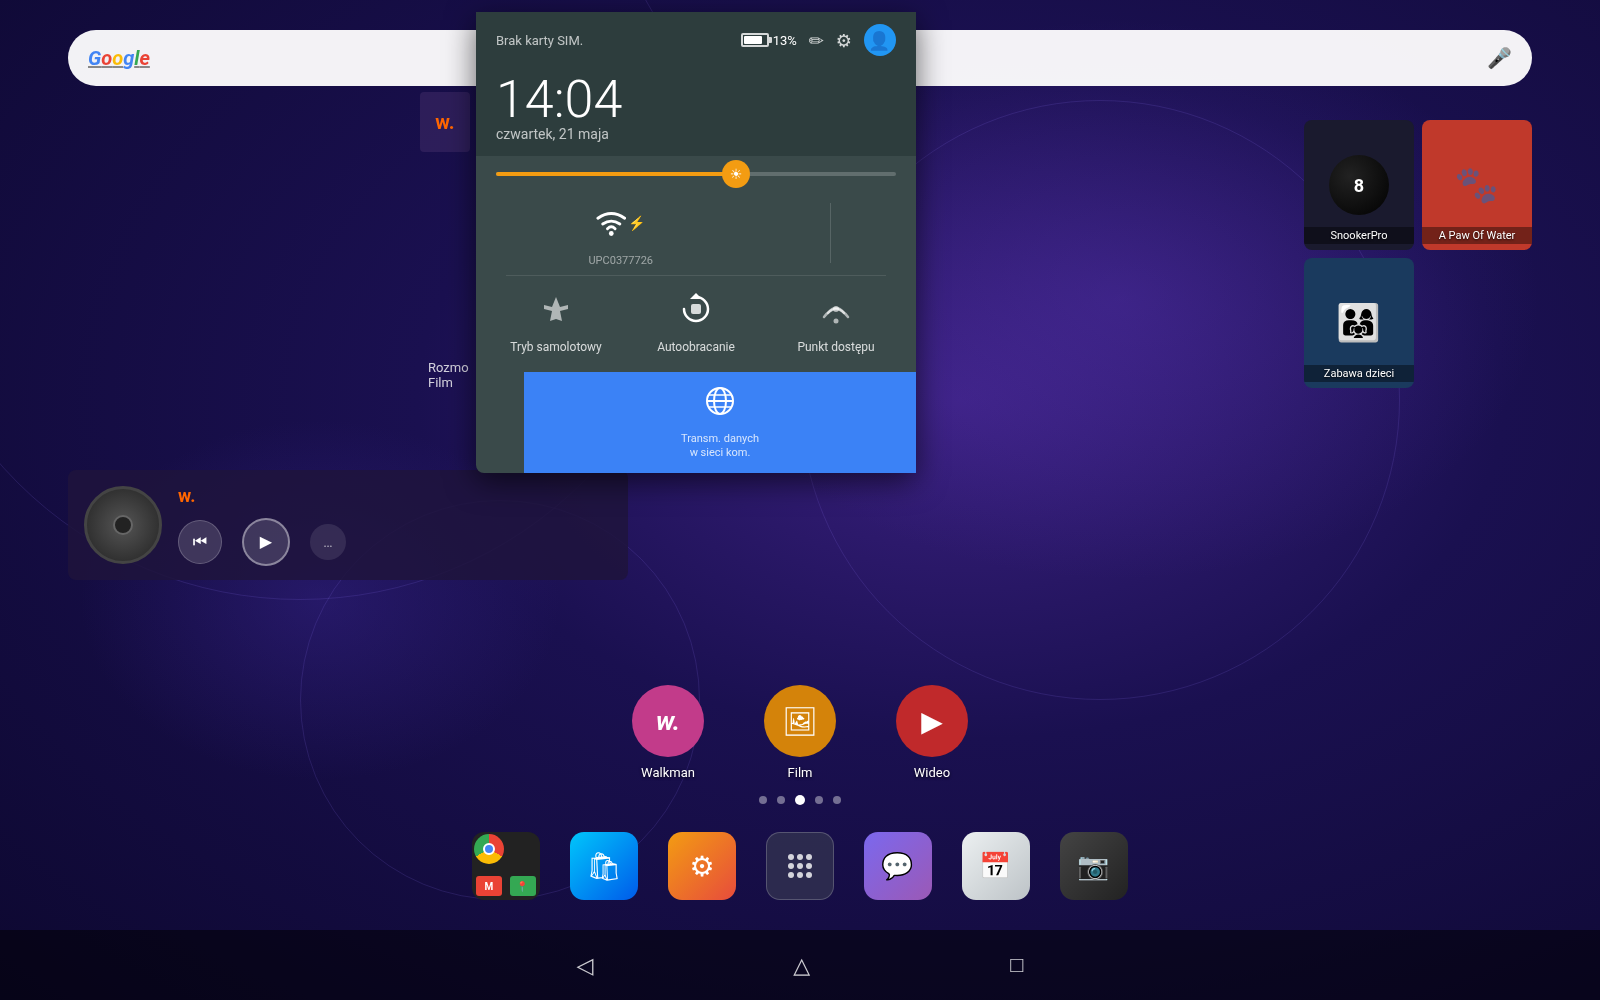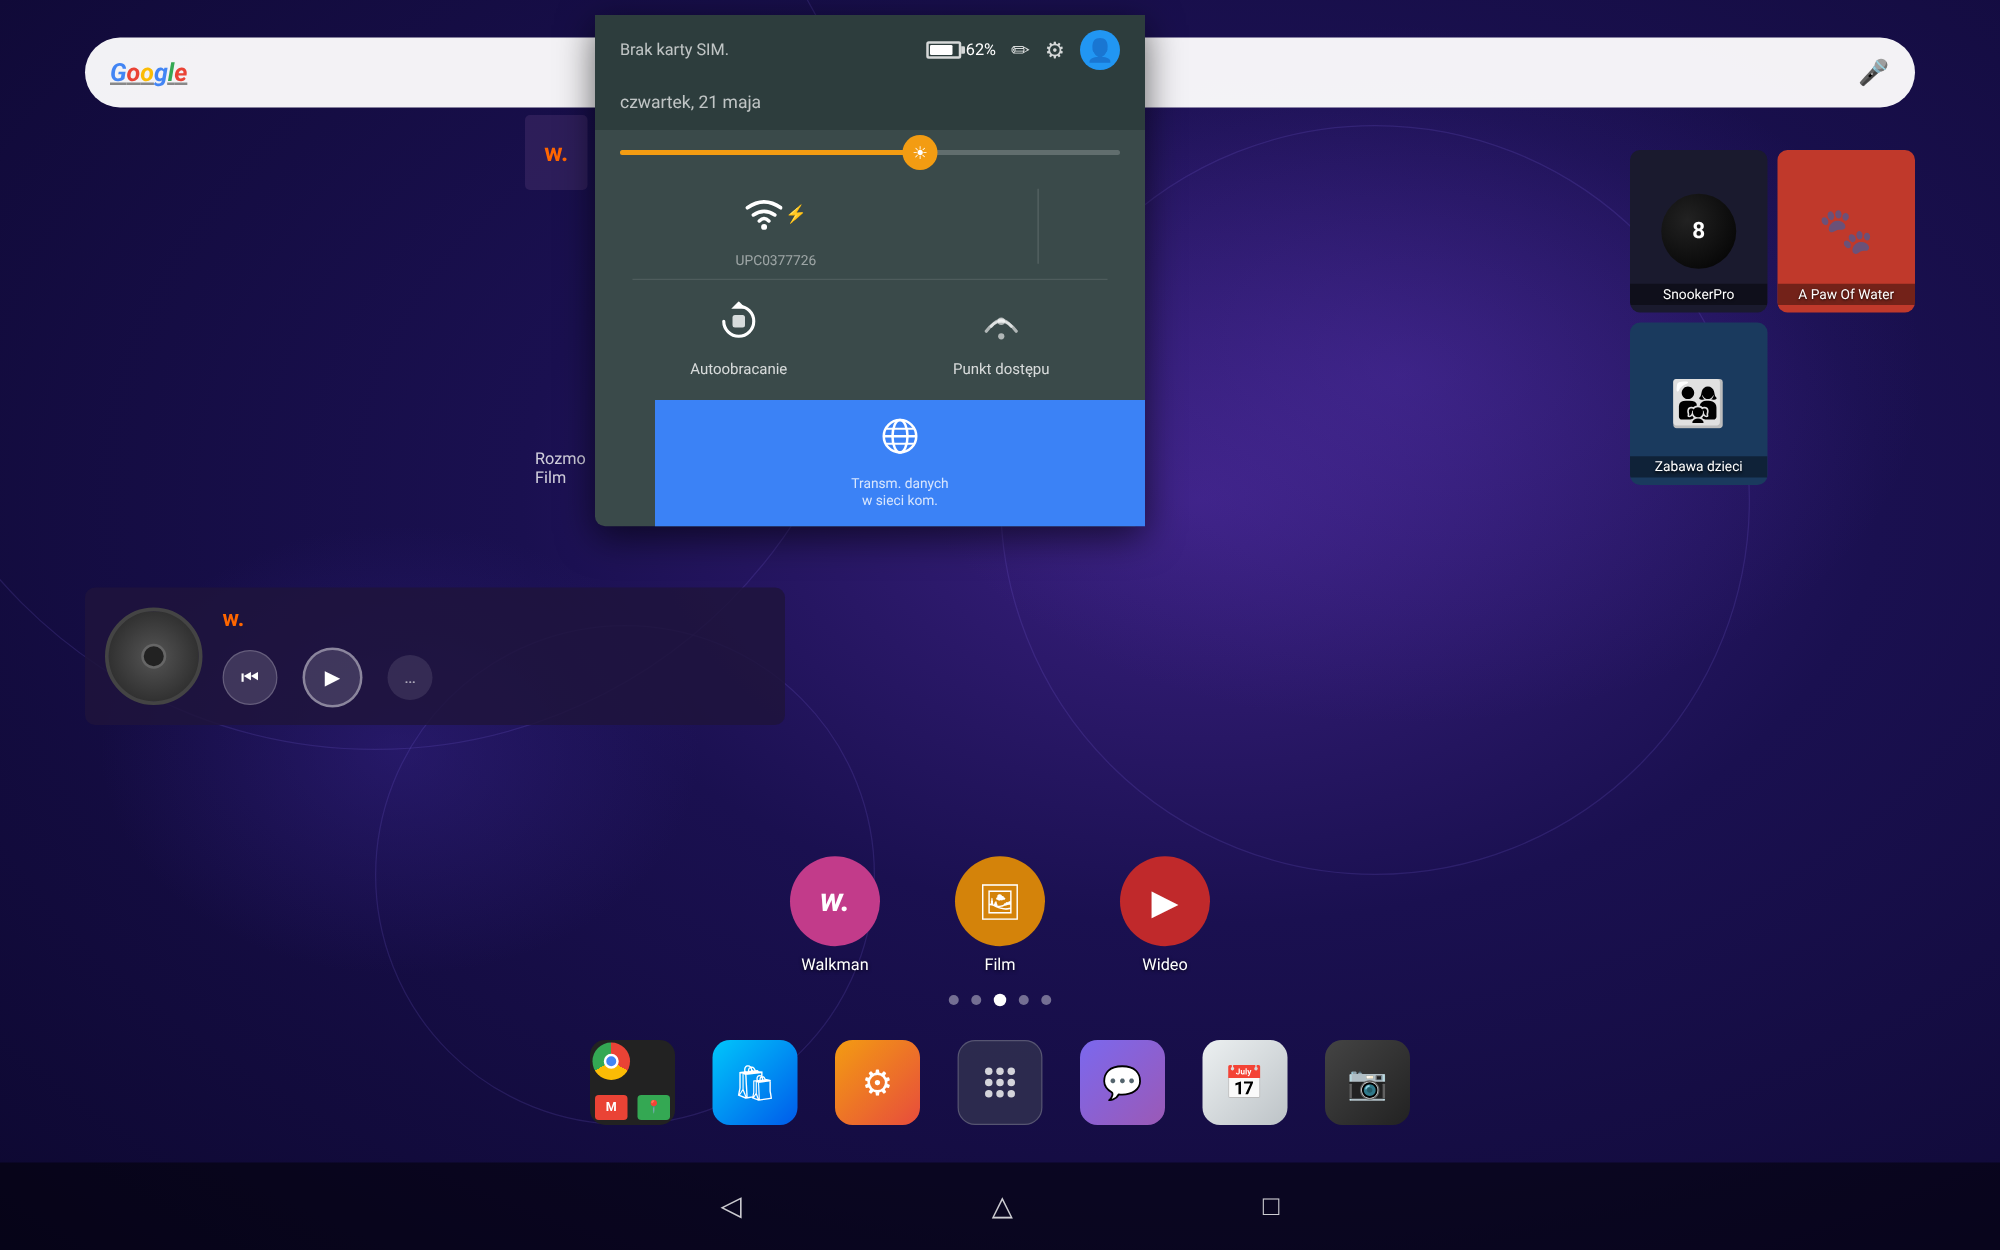--- a/index.html
+++ b/index.html
@@ -672,29 +672,30 @@
 
 <div class="notif-panel">
 
   <div class="notif-header">
     <span class="notif-sim-text">Brak karty SIM.</span>
     <div class="notif-icons">
       <div class="battery-icon">
         <div class="battery-body">
           <div class="battery-fill"></div>
         </div>
-        <span>62%</span>
+        <span>13%</span>
       </div>
       <span class="notif-pencil">✏</span>
       <span class="notif-gear">⚙</span>
       <div class="notif-avatar-circle">👤</div>
     </div>
   </div>
 
   <div class="notif-time">
+    <div class="notif-time-big">14:04</div>
     <div class="notif-date">czwartek, 21 maja</div>
   </div>
 
   <div class="brightness-row">
     <div class="brightness-track">
       <div class="brightness-fill"></div>
       <div class="brightness-thumb">
         <span class="brightness-sun">☀</span>
       </div>
     </div>
@@ -716,20 +717,28 @@
         <span class="toggle-sublabel">UPC0377726</span>
       </div>
 
       <div class="toggle-divider"></div>
 
     </div>
 
     <div class="hr-divider"></div>
 
     <div class="toggle-row" style="margin-top:8px;">
+      <div class="toggle-item">
+        <div class="toggle-icon plane-icon">
+          <svg width="32" height="32" viewBox="0 0 32 32">
+            <path d="M16,4 L20,14 L28,12 L28,16 L20,18 L22,28 L16,26 L10,28 L12,18 L4,16 L4,12 L12,14 Z" fill="rgba(255,255,255,0.6)"></path>
+          </svg>
+        </div>
+        <span class="toggle-label">Tryb samolotowy</span>
+      </div>
 
       <div class="toggle-item">
         <div class="toggle-icon rotate-icon">
           <svg width="32" height="32" viewBox="0 0 32 32">
             <path d="M16,4 A12,12 0 1,1 4,16" fill="none" stroke="white" stroke-width="2.5" stroke-linecap="round"></path>
             <polygon points="16,0 10,6 22,6" fill="white"></polygon>
             <rect x="11" y="11" width="10" height="10" rx="2" fill="white" opacity="0.8"></rect>
           </svg>
         </div>
         <span class="toggle-label">Autoobracanie</span>

